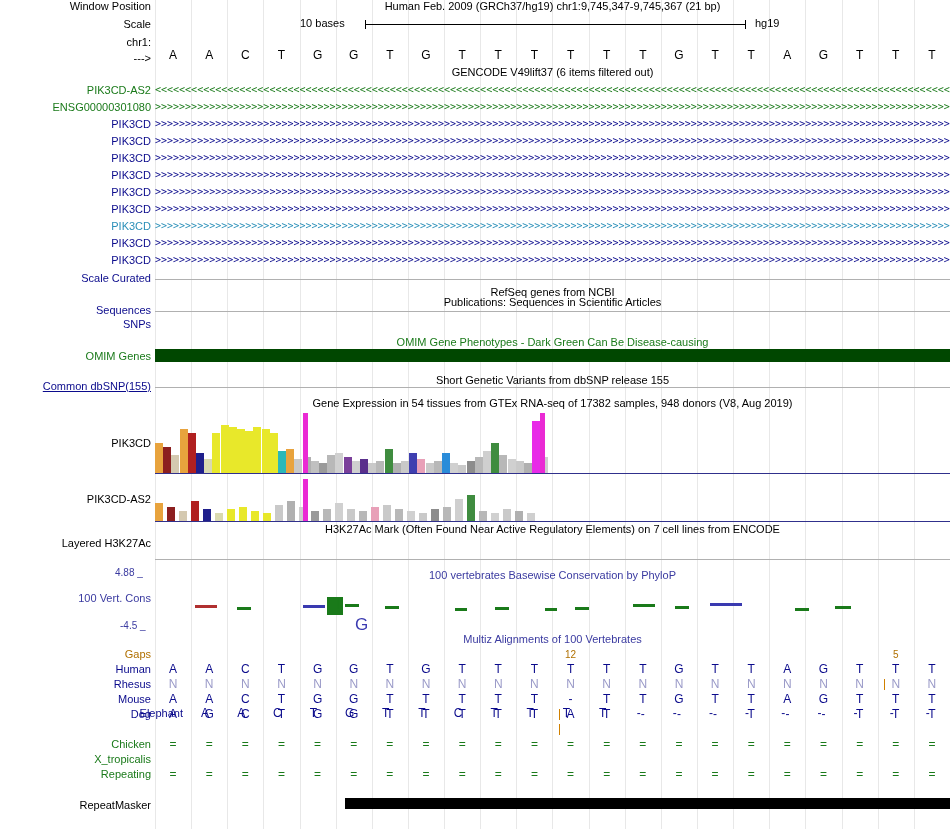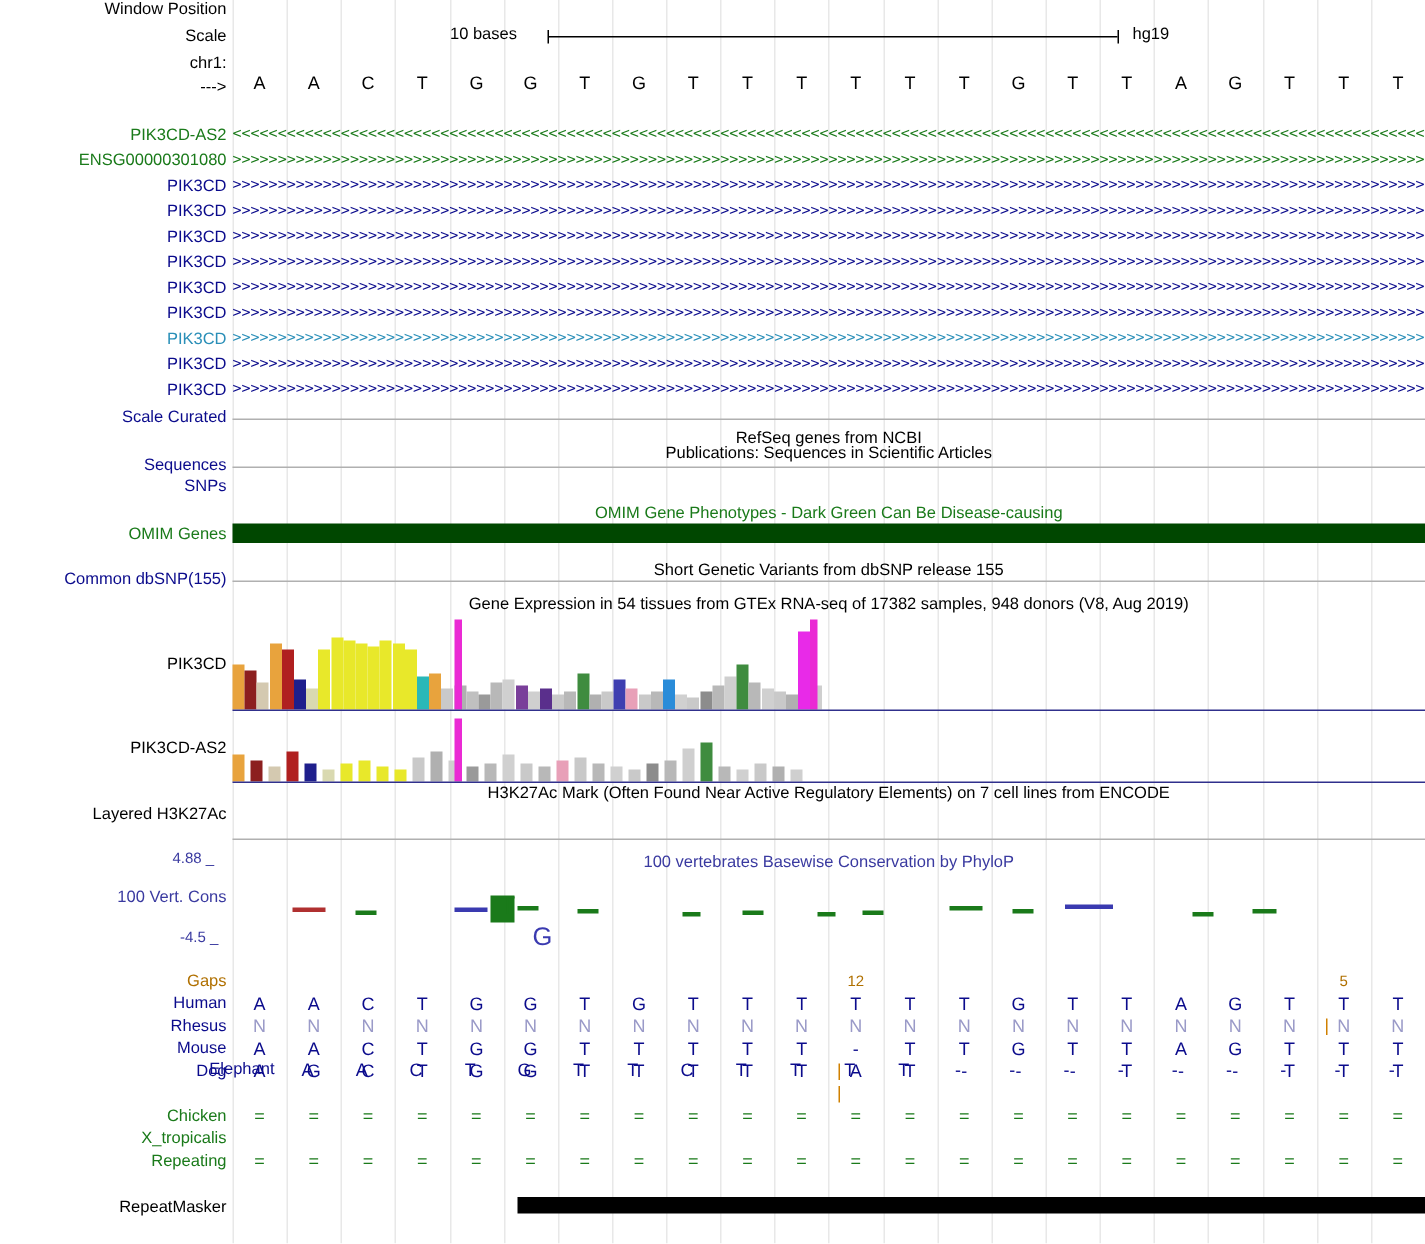--- a/index.html
+++ b/index.html
@@ -110,20 +110,21 @@
       <span style="left: 687px;"></span>
       <span style="left: 723px;"></span>
       <span style="left: 759px;"></span>
     </div>
 
   <div class="tophdr">
 
     <div class="labelcol" style="height:14px; top:0;">
       <div class="lbl" style="right:4px;">Window Position</div>
     </div>
+    <div class="centered" style="left:155px; width:795px; top:0; font-size:11px;">Human Feb. 2009 (GRCh37/hg19)  chr1:9,745,347-9,745,367 (21 bp)</div>
 
     <div class="labelcol" style="height:14px; top:18px;">
       <div class="lbl" style="right:4px;">Scale</div>
     </div>
     <div style="position:absolute; left:300px; top:17px; font-size:11px;">10 bases</div>
     <div class="scalebar" style="left:365px; top:20px; width:381px;"></div>
     <div style="position:absolute; left:755px; top:17px; font-size:11px;">hg19</div>
 
     <div class="labelcol" style="height:14px; top:36px;">
       <div class="lbl" style="right:4px;">chr1:</div>
@@ -150,20 +151,21 @@
         <div class="base" style="left: 505.909px; width: 36.1364px;">G</div>
         <div class="base" style="left: 542.045px; width: 36.1364px;">T</div>
         <div class="base" style="left: 578.182px; width: 36.1364px;">T</div>
         <div class="base" style="left: 614.318px; width: 36.1364px;">A</div>
         <div class="base" style="left: 650.455px; width: 36.1364px;">G</div>
         <div class="base" style="left: 686.591px; width: 36.1364px;">T</div>
         <div class="base" style="left: 722.727px; width: 36.1364px;">T</div>
         <div class="base" style="left: 758.864px; width: 36.1364px;">T</div>
       </div>
 
+    <div class="centered" style="left:155px; width:795px; top:66px;">GENCODE V49lift37 (6 items filtered out)</div>
   </div>
 
   <div id="generows" style="position:absolute; left:0; top:82px; width:950px;">
       <div class="row generow" style="position: absolute; left: 0px; top: 0px; height: 17px;">
         <div class="labelcol" style="height: 17px;">
           <div class="lbl" style="right: 4px; color: rgb(26, 122, 26);">PIK3CD-AS2</div>
         </div>
         <div class="arrowline" style="color: rgb(26, 122, 26);">&lt;&lt;&lt;&lt;&lt;&lt;&lt;&lt;&lt;&lt;&lt;&lt;&lt;&lt;&lt;&lt;&lt;&lt;&lt;&lt;&lt;&lt;&lt;&lt;&lt;&lt;&lt;&lt;&lt;&lt;&lt;&lt;&lt;&lt;&lt;&lt;&lt;&lt;&lt;&lt;&lt;&lt;&lt;&lt;&lt;&lt;&lt;&lt;&lt;&lt;&lt;&lt;&lt;&lt;&lt;&lt;&lt;&lt;&lt;&lt;&lt;&lt;&lt;&lt;&lt;&lt;&lt;&lt;&lt;&lt;&lt;&lt;&lt;&lt;&lt;&lt;&lt;&lt;&lt;&lt;&lt;&lt;&lt;&lt;&lt;&lt;&lt;&lt;&lt;&lt;&lt;&lt;&lt;&lt;&lt;&lt;&lt;&lt;&lt;&lt;&lt;&lt;&lt;&lt;&lt;&lt;&lt;&lt;&lt;&lt;&lt;&lt;&lt;&lt;&lt;&lt;&lt;&lt;&lt;&lt;&lt;&lt;&lt;&lt;&lt;&lt;&lt;&lt;&lt;&lt;&lt;&lt;&lt;&lt;&lt;&lt;&lt;&lt;&lt;&lt;&lt;&lt;&lt;&lt;&lt;&lt;&lt;&lt;&lt;&lt;&lt;&lt;&lt;&lt;&lt;&lt;&lt;&lt;&lt;&lt;&lt;&lt;&lt;&lt;&lt;&lt;&lt;&lt;&lt;&lt;&lt;&lt;&lt;&lt;&lt;&lt;&lt;&lt;&lt;&lt;&lt;&lt;&lt;&lt;&lt;&lt;&lt;&lt;&lt;&lt;&lt;&lt;&lt;&lt;&lt;&lt;&lt;&lt;&lt;&lt;&lt;&lt;&lt;&lt;&lt;&lt;&lt;&lt;&lt;&lt;&lt;&lt;&lt;&lt;&lt;&lt;&lt;&lt;&lt;&lt;&lt;&lt;&lt;&lt;&lt;&lt;&lt;&lt;&lt;&lt;</div>
       </div>
       <div class="row generow" style="position: absolute; left: 0px; top: 17px; height: 17px;">
@@ -251,21 +253,21 @@
     </div>
     <div class="hr" style="top:15px;"></div>
     <div class="labelcol" style="height:14px; top:22px;">
       <div class="lbl" style="right:4px; color:#0b0b8c;">SNPs</div>
     </div>
   </div>
 
   <div style="position:absolute; left:0; top:368px; width:950px; height:28px;">
     <div class="centered" style="left:155px; width:795px; top:6px;">Short Genetic Variants from dbSNP release 155</div>
     <div class="labelcol" style="height:14px; top:12px;">
-      <div class="lbl" style="right:4px; color:#0b0b8c;">Common dbSNP(155)</div>
+      <div class="lbl" style="right:4px; color:#0b0b8c;text-decoration:underline;">Common dbSNP(155)</div>
     </div>
     <div class="hr" style="top:19px;"></div>
   </div>
 
   <div style="position:absolute; left:0; top:397px; width:950px; height:130px;">
     <div class="centered" style="left:155px; width:795px; top:0;">Gene Expression in 54 tissues from GTEx RNA-seq of 17382 samples, 948 donors (V8, Aug 2019)</div>
 
     <div style="position:absolute; left:0; top:16px; width:950px; height:60px;">
       <div class="labelcol" style="height:60px;">
         <div class="lbl" style="right:4px; top:24px;">PIK3CD</div>
@@ -399,20 +401,21 @@
         <div style="position: absolute; left: 520px; top: 43px; width: 14px; height: 3px; background: rgb(26, 122, 26);"></div>
         <div style="position: absolute; left: 555px; top: 40px; width: 32px; height: 3px; background: rgb(58, 58, 176);"></div>
         <div style="position: absolute; left: 640px; top: 45px; width: 14px; height: 3px; background: rgb(26, 122, 26);"></div>
         <div style="position: absolute; left: 680px; top: 43px; width: 16px; height: 3px; background: rgb(26, 122, 26);"></div>
         <div style="position: absolute; left: 200px; top: 52px; font-size: 17px; color: rgb(58, 58, 176); font-family: &quot;Liberation Sans&quot;, sans-serif;">G</div>
         <div style="position: absolute; left: 178px; top: 31px; font-size: 17px; color: rgb(26, 122, 26); font-family: &quot;Liberation Sans&quot;, sans-serif;">T</div>
       </div>
   </div>
 
   <div style="position:absolute; left:0; top:633px; width:950px; height:150px;">
+    <div class="centered" style="left:155px; width:795px; top:0; color:#3a3aa0;">Multiz Alignments of 100 Vertebrates</div>
 
     <div class="msarow" style="position:absolute; left:0; top:14px; width:950px;">
       <div class="labelcol" style="height:15px;">
         <div class="lbl" style="right:4px; color:#b07000;">Gaps</div>
       </div>
       <div id="gapsrow" style="position:absolute; left:155px; top:0; width:795px; height:15px;">
           <div class="msacell" style="left: 397.5px; width: 36.1364px; color: rgb(176, 112, 0); font-size: 10px;">12</div>
           <div class="msacell" style="left: 722.727px; width: 36.1364px; color: rgb(176, 112, 0); font-size: 10px;">5</div>
         </div>
     </div>

